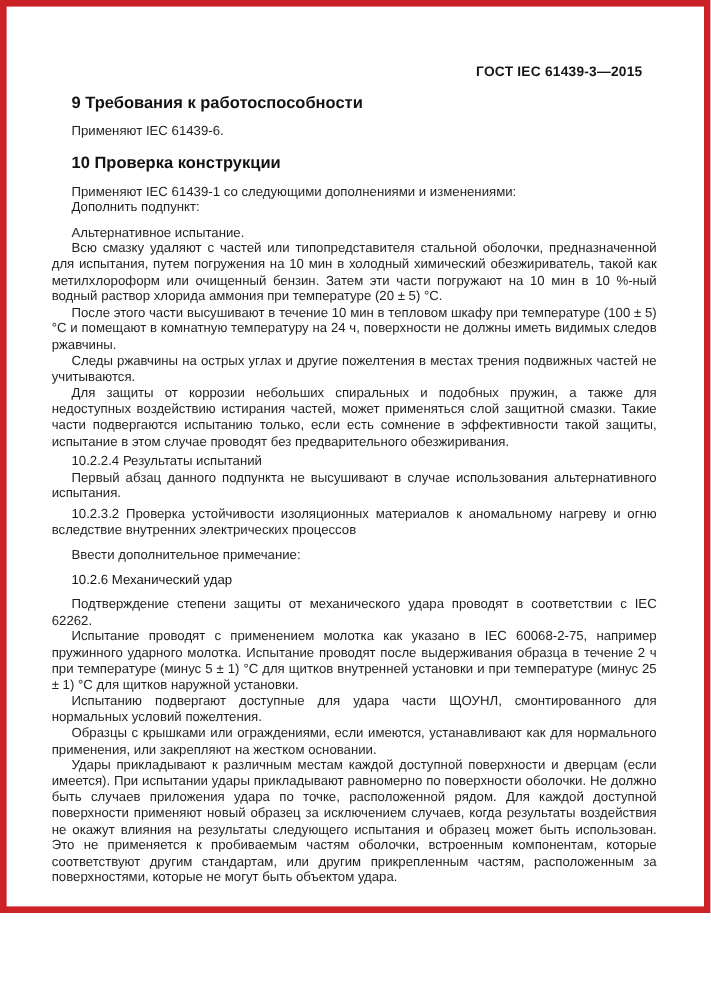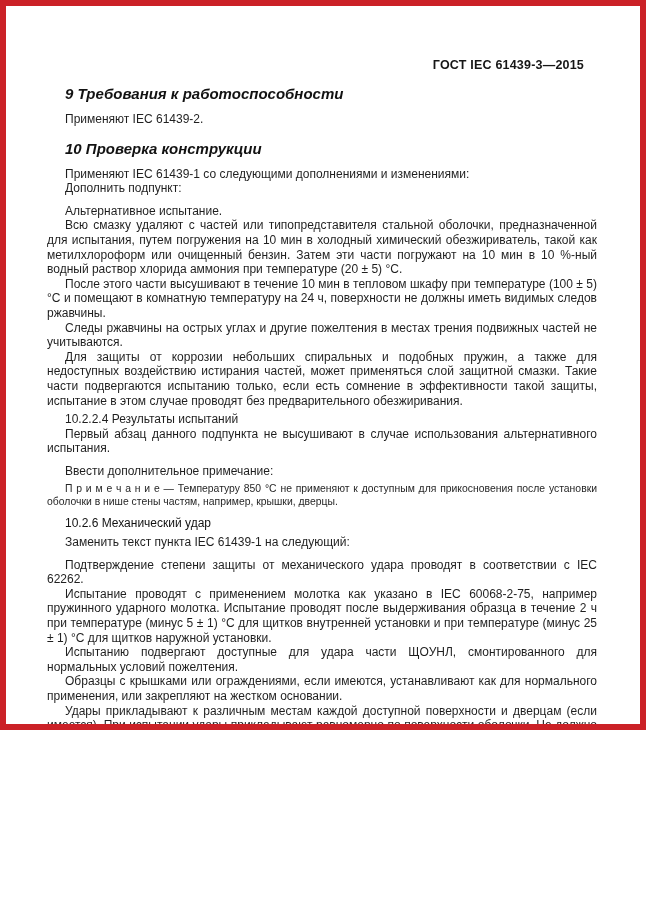--- a/index.html
+++ b/index.html
@@ -3,21 +3,21 @@
 <meta charset="utf-8">
 <style>
   html, body {
     margin: 0;
     padding: 0;
     background: #ffffff;
   }
   .page {
     position: relative;
     width: 646px;
-    height: 730px;
+    height: 830px;
     box-sizing: border-box;
     background: #ffffff;
     border: 6px solid #cb2127;
     overflow: hidden;
     font-family: "Liberation Sans", "DejaVu Sans", sans-serif;
     color: #1f1f1f;
   }
   .content {
     position: absolute;
     left: 41px;
@@ -36,21 +36,20 @@
   }
   .blk { margin: 0; }
   .h2 {
     font-size: 15px;
     font-weight: bold;
     color: #121212;
     text-indent: 18px;
     margin-top: 13px;
     margin-bottom: 10px;
     text-align: left;
-    font-style: italic;
   }
   .p {
     font-size: 12px;
     line-height: 14.6px;
     text-align: justify;
     text-indent: 18px;
   }
   .note {
     font-size: 10.4px;
     line-height: 13px;
@@ -65,35 +64,34 @@
 </style>
 </head>
 <body>
 
 <div class="page">
   <div class="content">
     <div class="doc-header">ГОСТ IEC 61439-3—2015</div>
 
     <div id="blocks">
         <div class="blk h2">9 Требования к работоспособности</div>
-        <div class="blk p">Применяют IEC 61439-2.</div>
+        <div class="blk p">Применяют IEC 61439-6.</div>
         <div class="blk h2">10 Проверка конструкции</div>
         <div class="blk p">Применяют IEC 61439-1 со следующими дополнениями и изменениями:</div>
         <div class="blk p i">Дополнить подпункт:</div>
         <div class="blk p gap-m">Альтернативное испытание.</div>
         <div class="blk p">Всю смазку удаляют с частей или типопредставителя стальной оболочки, предназначенной для испытания, путем погружения на 10 мин в холодный химический обезжириватель, такой как метилхлороформ или очищенный бензин. Затем эти части погружают на 10 мин в 10 %-ный водный раствор хлорида аммония при температуре (20 ± 5) °С.</div>
         <div class="blk p">После этого части высушивают в течение 10 мин в тепловом шкафу при температуре (100 ± 5) °С и помещают в комнатную температуру на 24 ч, поверхности не должны иметь видимых следов ржавчины.</div>
         <div class="blk p">Следы ржавчины на острых углах и другие пожелтения в местах трения подвижных частей не учитываются.</div>
         <div class="blk p">Для защиты от коррозии небольших спиральных и подобных пружин, а также для недоступных воздействию истирания частей, может применяться слой защитной смазки. Такие части подвергаются испытанию только, если есть сомнение в эффективности такой защиты, испытание в этом случае проводят без предварительного обезжиривания.</div>
         <div class="blk p gap-s">10.2.2.4 Результаты испытаний</div>
         <div class="blk p i">Первый абзац данного подпункта не высушивают в случае использования альтернативного испытания.</div>
+        <div class="blk p gap-s">10.2.3.2 Проверка устойчивости изоляционных материалов к аномальному нагреву и огню вследствие внутренних электрических процессов</div>
         <div class="blk p i gap-m">Ввести дополнительное примечание:</div>
-        <div class="blk note gap-s">П р и м е ч а н и е — Температуру 850 °С не применяют к доступным для прикосновения после установки оболочки в нише стены частям, например, крышки, дверцы.</div>
         <div class="blk p b gap-m">10.2.6 Механический удар</div>
-        <div class="blk p i gap-s">Заменить текст пункта IEC 61439-1 на следующий:</div>
         <div class="blk p gap-m">Подтверждение степени защиты от механического удара проводят в соответствии с IEC 62262.</div>
         <div class="blk p">Испытание проводят с применением молотка как указано в IEC 60068-2-75, например пружинного ударного молотка. Испытание проводят после выдерживания образца в течение 2 ч при температуре (минус 5 ± 1) °С для щитков внутренней установки и при температуре (минус 25 ± 1) °С для щитков наружной установки.</div>
         <div class="blk p">Испытанию подвергают доступные для удара части ЩОУНЛ, смонтированного для нормальных условий пожелтения.</div>
         <div class="blk p">Образцы с крышками или ограждениями, если имеются, устанавливают как для нормального применения, или закрепляют на жестком основании.</div>
         <div class="blk p">Удары прикладывают к различным местам каждой доступной поверхности и дверцам (если имеется). При испытании удары прикладывают равномерно по поверхности оболочки. Не должно быть случаев приложения удара по точке, расположенной рядом. Для каждой доступной поверхности применяют новый образец за исключением случаев, когда результаты воздействия не окажут влияния на результаты следующего испытания и образец может быть использован. Это не применяется к пробиваемым частям оболочки, встроенным компонентам, которые соответствуют другим стандартам, или другим прикрепленным частям, расположенным за поверхностями, которые не могут быть объектом удара.</div>
       </div>
 
   </div>
 </div>
 

